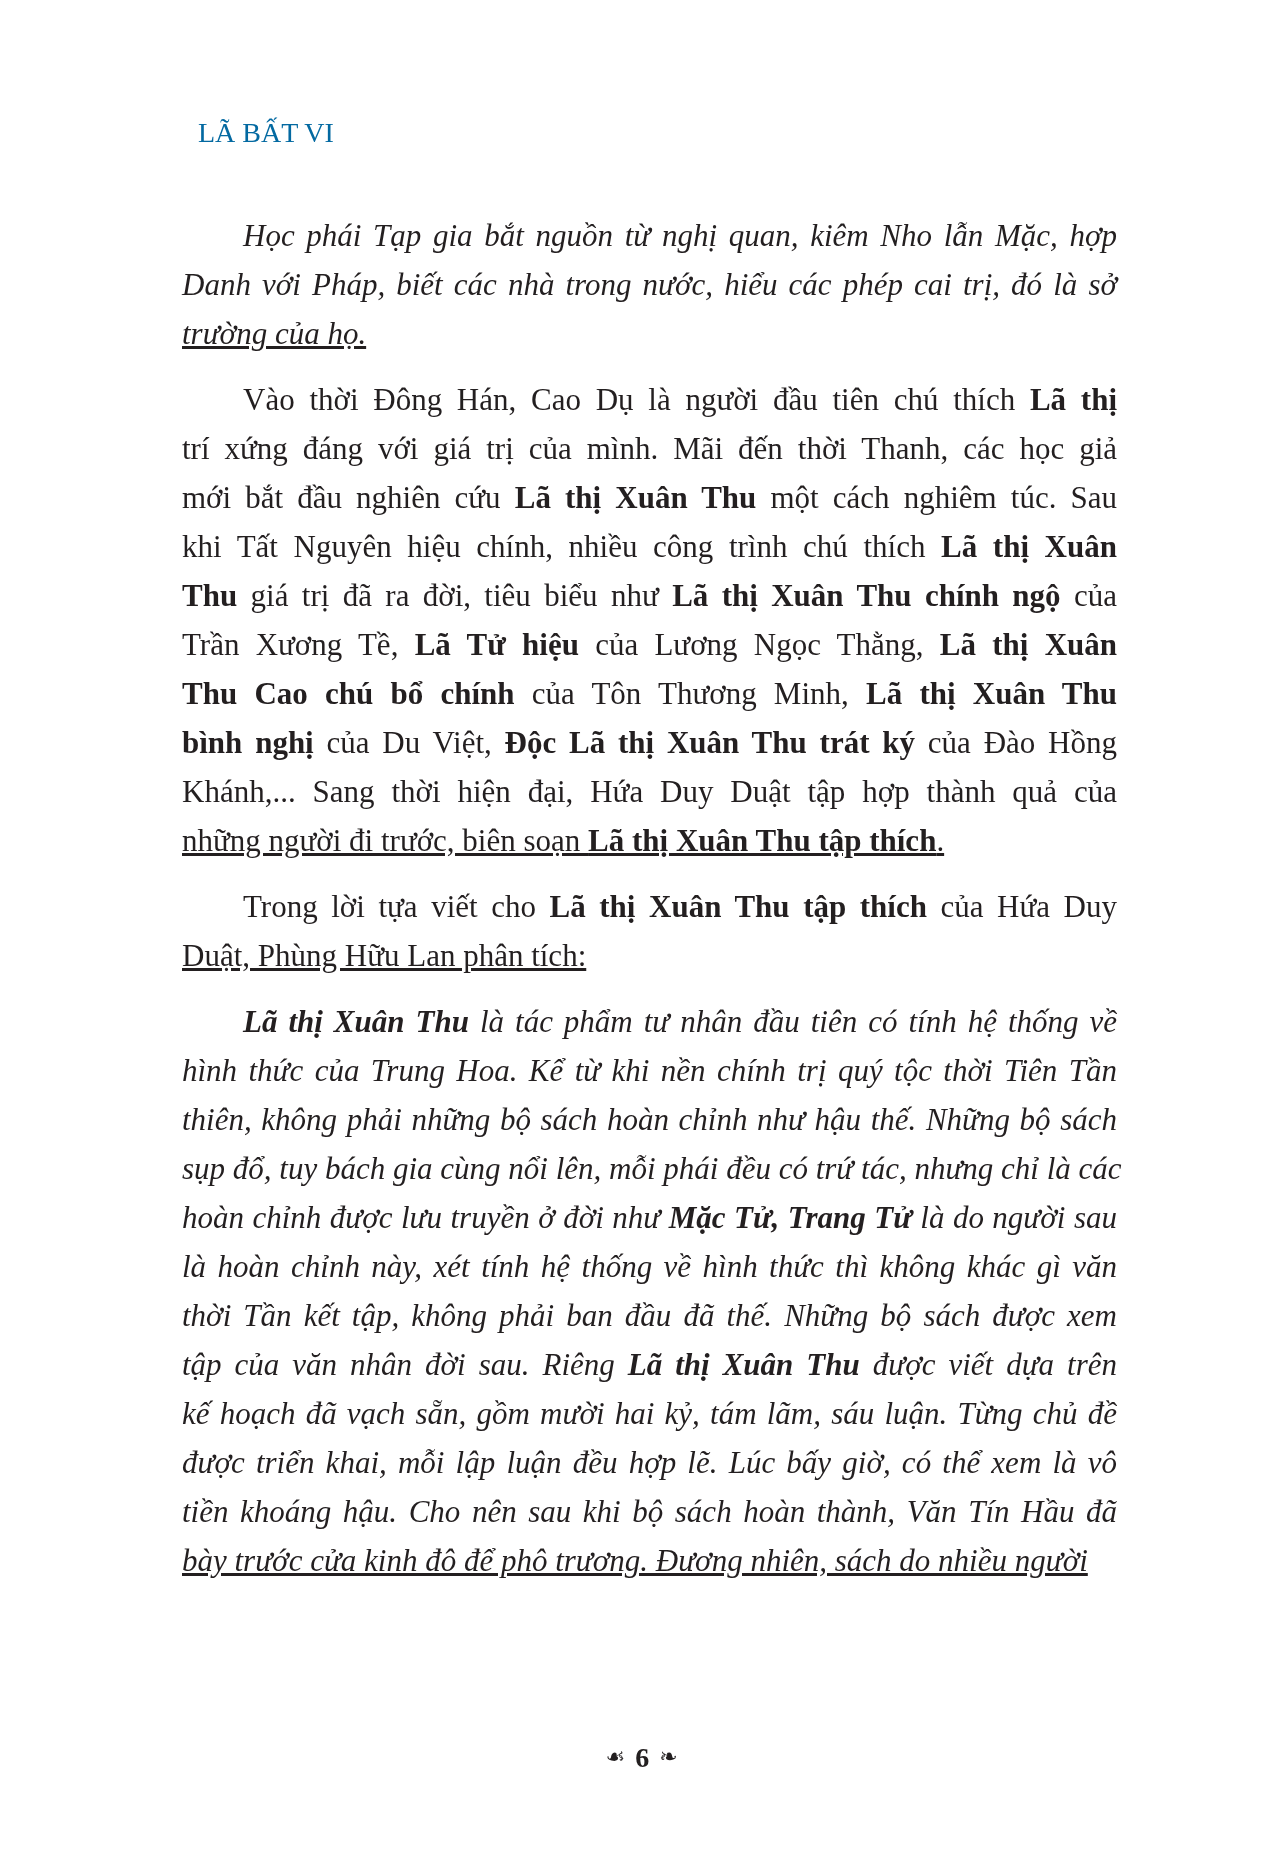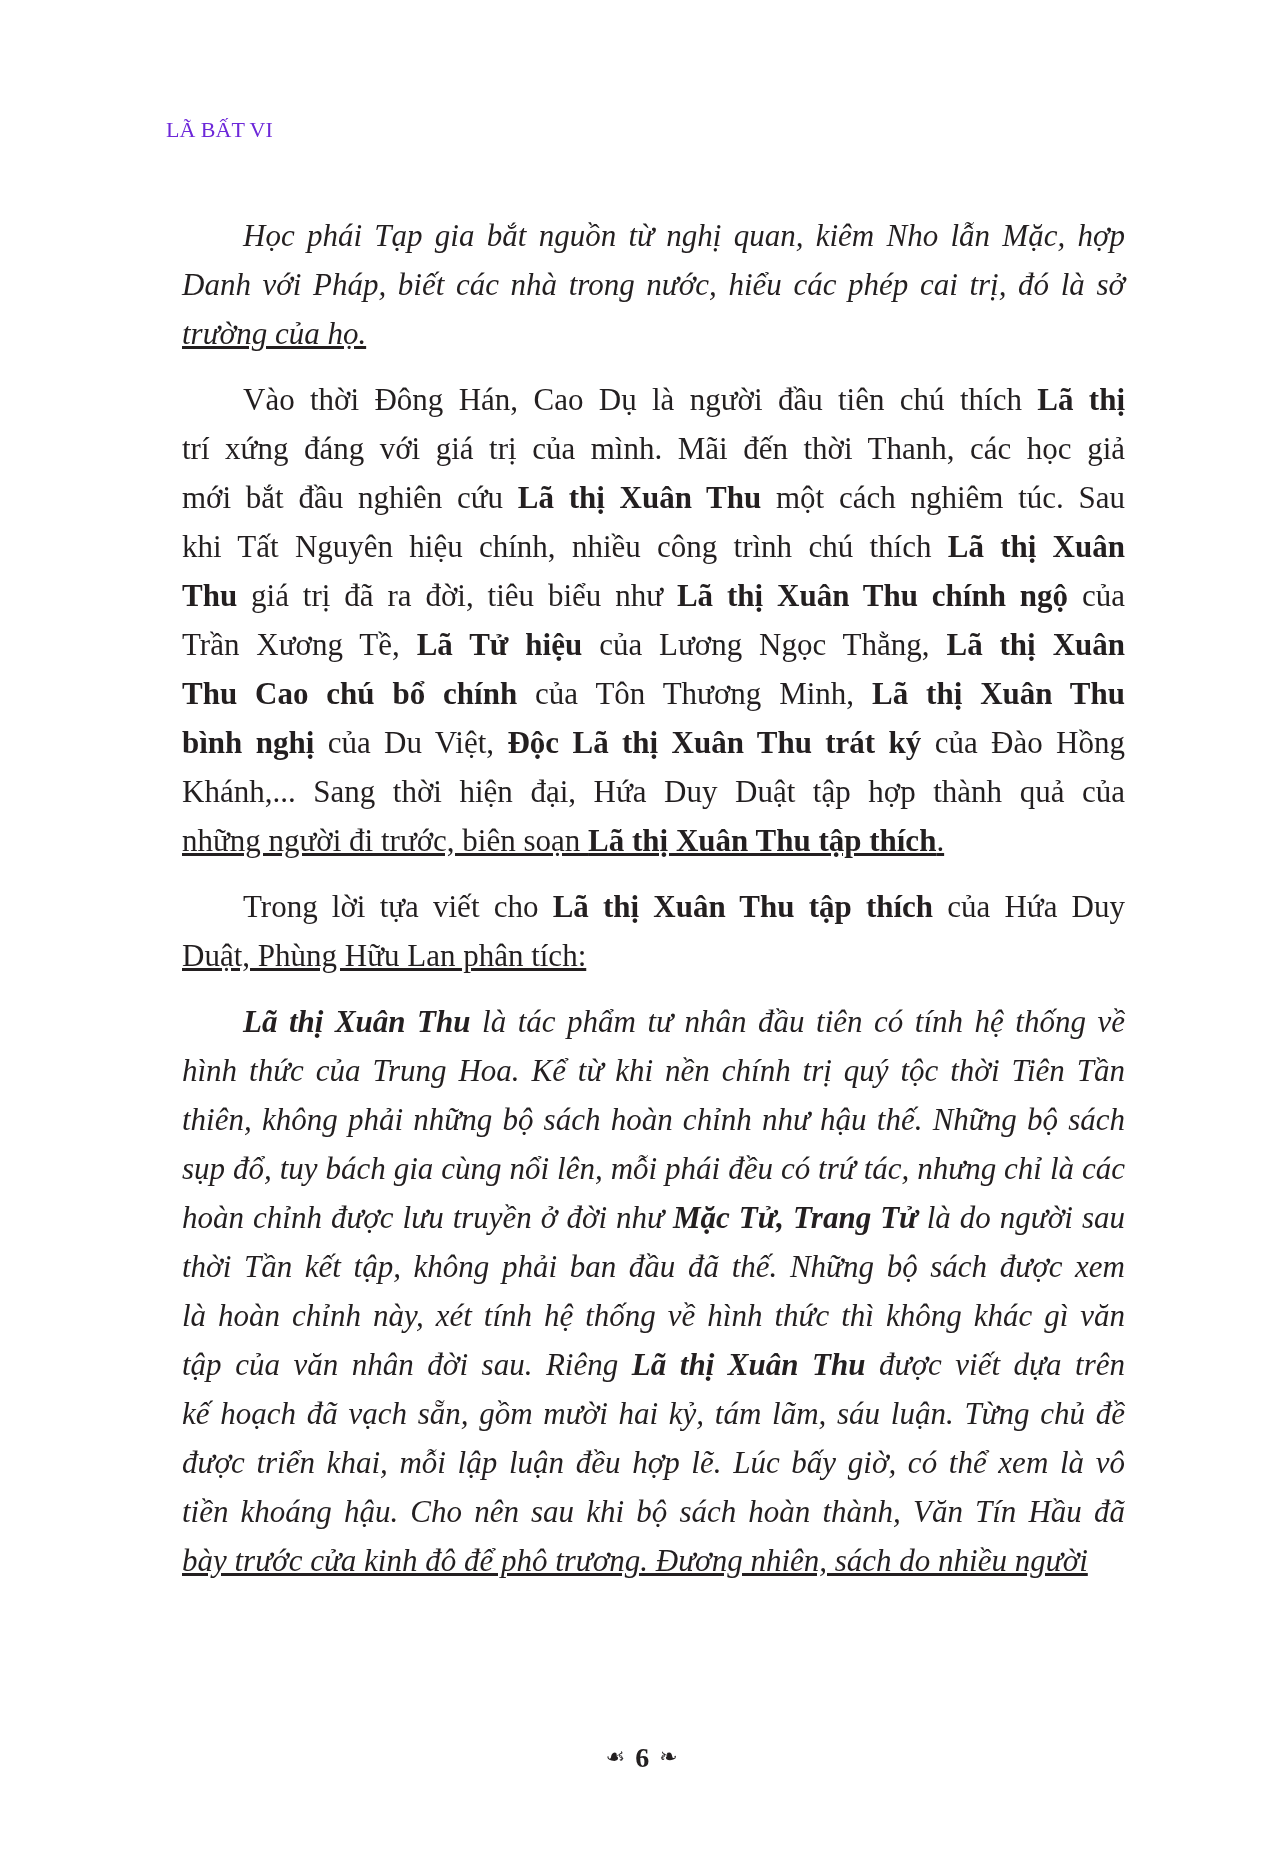--- a/index.html
+++ b/index.html
@@ -1,21 +1,21 @@
 <!DOCTYPE html>
 <html><head>
 <meta charset="utf-8">
 <style>
   html, body { margin: 0; padding: 0; background: #ffffff; }
   body { width: 1283px; height: 1863px; position: relative; overflow: hidden;
          font-family: "Liberation Serif", "DejaVu Serif", serif; color: #231f20; }
-  .running-head { position: absolute; left: 166px; top: 117px; font-size: 22px;
-                  letter-spacing: 0px; color: #6d28d9; }
+  .running-head { position: absolute; left: 198px; top: 117px; font-size: 28px;
+                  letter-spacing: 0px; color: #0369a1; }
   .page-body { position: absolute; left: 182px; top: 211px; width: 943px; }
-  .para { margin: 0 0 17px 0; }
+  .para { margin: 0 8px 17px 0; }
   .line { display: block; height: 49px; line-height: 49px; font-size: 31px;
           text-align: justify; text-align-last: justify; white-space: nowrap; overflow: visible; }
   .line.last { text-align-last: left; text-decoration: underline; }
   .line.indent { padding-left: 61px; }
   .italic { font-style: italic; }
   .b { font-weight: bold; }
   .footer { position: absolute; left: 0; width: 1283px; top: 1742px; text-align: center;
             font-size: 28px; font-weight: bold; color: #231f20; }
   .orn { font-size: 22px; font-weight: normal; display: inline-block; margin: 0 10px; vertical-align: 3px; }
 </style>
@@ -45,22 +45,22 @@
     <div class="para">
       <span class="line indent"><span>Trong lời tựa viết cho </span><span class="b">Lã thị Xuân Thu tập thích</span><span> của Hứa Duy</span></span>
       <span class="line last"><span>Duật, Phùng Hữu Lan phân tích:</span></span>
     </div>
     <div class="para italic">
       <span class="line indent"><span class="b">Lã thị Xuân Thu</span><span> là tác phẩm tư nhân đầu tiên có tính hệ thống về</span></span>
       <span class="line"><span>hình thức của Trung Hoa. Kể từ khi nền chính trị quý tộc thời Tiên Tần</span></span>
       <span class="line"><span>thiên, không phải những bộ sách hoàn chỉnh như hậu thế. Những bộ sách</span></span>
       <span class="line"><span>sụp đổ, tuy bách gia cùng nổi lên, mỗi phái đều có trứ tác, nhưng chỉ là các</span></span>
       <span class="line"><span>hoàn chỉnh được lưu truyền ở đời như </span><span class="b">Mặc Tử, Trang Tử</span><span> là do người sau</span></span>
+      <span class="line"><span>là hoàn chỉnh này, xét tính hệ thống về hình thức thì không khác gì văn</span></span>
       <span class="line"><span>thời Tần kết tập, không phải ban đầu đã thế. Những bộ sách được xem</span></span>
-      <span class="line"><span>là hoàn chỉnh này, xét tính hệ thống về hình thức thì không khác gì văn</span></span>
       <span class="line"><span>tập của văn nhân đời sau. Riêng </span><span class="b">Lã thị Xuân Thu</span><span> được viết dựa trên</span></span>
       <span class="line"><span>kế hoạch đã vạch sẵn, gồm mười hai kỷ, tám lãm, sáu luận. Từng chủ đề</span></span>
       <span class="line"><span>được triển khai, mỗi lập luận đều hợp lẽ. Lúc bấy giờ, có thể xem là vô</span></span>
       <span class="line"><span>tiền khoáng hậu. Cho nên sau khi bộ sách hoàn thành, Văn Tín Hầu đã</span></span>
       <span class="line last"><span>bày trước cửa kinh đô để phô trương. Đương nhiên, sách do nhiều người</span></span>
     </div>
   </div>
 
 <div class="footer">
   <span class="orn">☙</span><span>6</span><span class="orn">❧</span>

